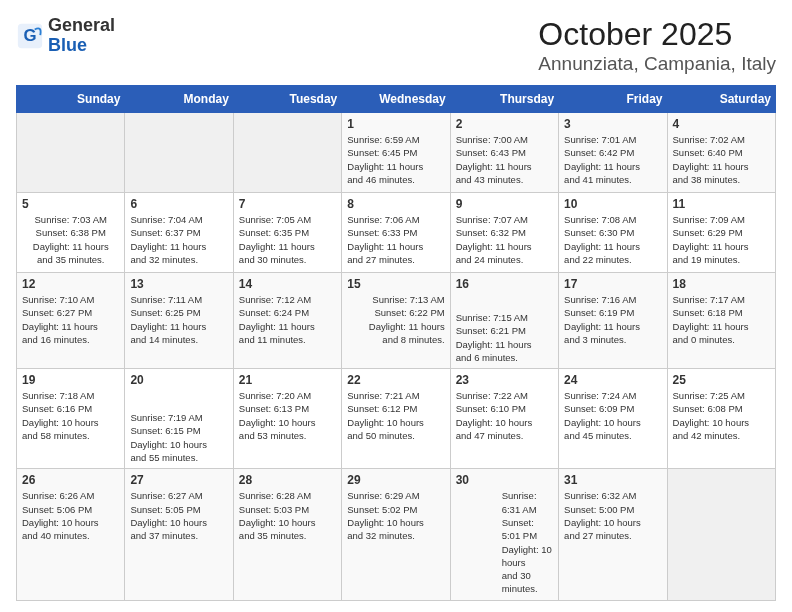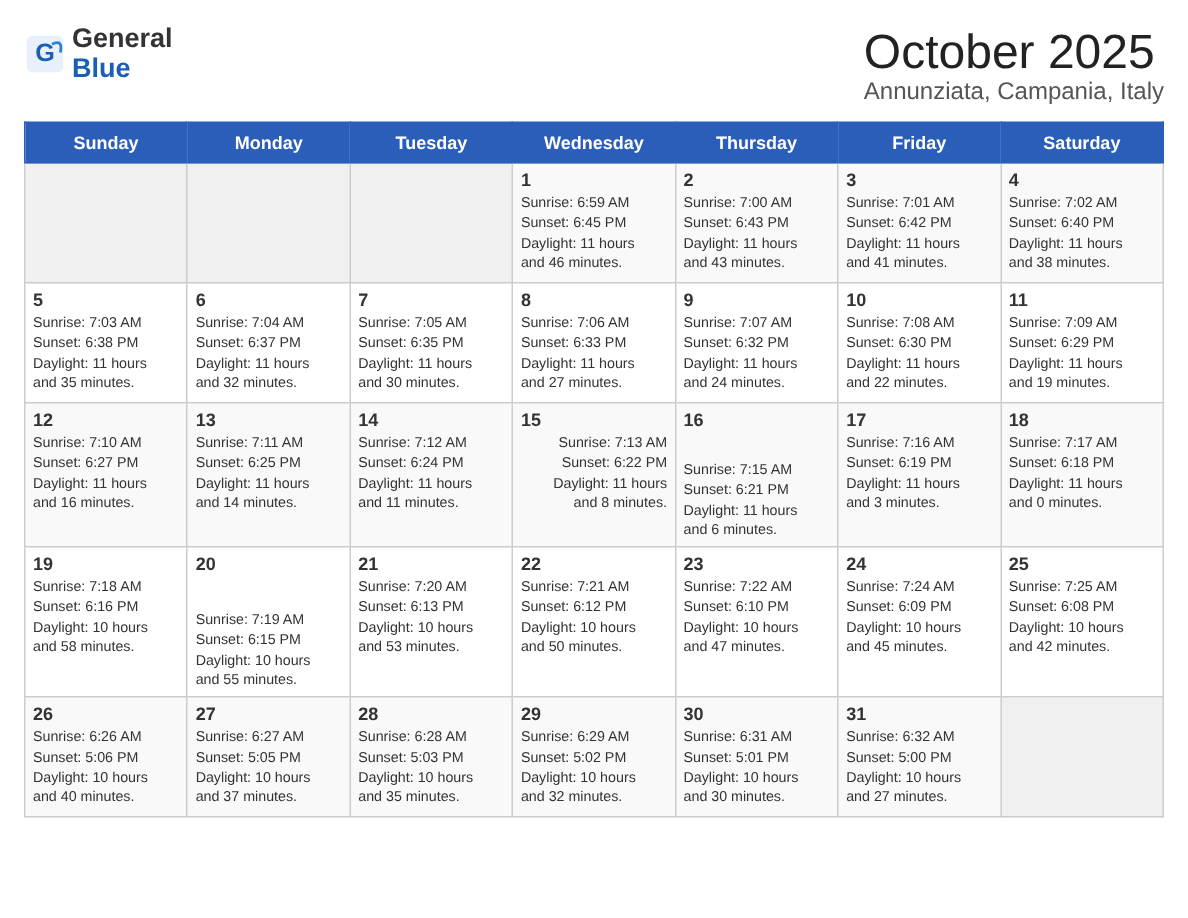--- a/index.html
+++ b/index.html
@@ -35,35 +35,35 @@
     .title-block {
       text-align: left;
       margin-left: 44px;
     }
     .month-title {
       font-size: 32px;
       font-weight: normal;
       color: #222;
     }
     .subtitle {
-      font-size: 16px;
+      font-size: 19px;
       color: #555;
     }
     table {
       width: 100%;
       border-collapse: collapse;
       table-layout: fixed;
     }
     thead tr th {
       background: #2b5eb8;
       color: #fff;
       font-size: 12px;
       font-weight: bold;
       padding: 6px 4px;
-      text-align: center;
+      text-align: right;
       border: 1px solid #2b5eb8;
     }
     tbody tr td {
       vertical-align: top;
       border: 1px solid #ccc;
       padding: 4px 5px;
       font-size: 10px;
       color: #333;
       height: 80px;
     }
@@ -149,21 +149,21 @@
           <span class="day-num">4</span>
           <div class="day-info" style="white-space: pre-line;">Sunrise: 7:02 AM
 Sunset: 6:40 PM
 Daylight: 11 hours
 and 38 minutes.</div>
         </td>
       </tr>
       <tr>
         <td>
           <span class="day-num">5</span>
-          <div class="day-info" style="white-space: pre-line;">Sunrise: 7:03 AM
+          <div class="day-info" style="white-space: pre-line; text-align: center;">Sunrise: 7:03 AM
 Sunset: 6:38 PM
 Daylight: 11 hours
 and 35 minutes.</div>
         </td>
         <td>
           <span class="day-num">6</span>
           <div class="day-info" style="white-space: pre-line;">Sunrise: 7:04 AM
 Sunset: 6:37 PM
 Daylight: 11 hours
 and 32 minutes.</div>
@@ -330,21 +330,21 @@
         </td>
         <td>
           <span class="day-num">29</span>
           <div class="day-info" style="white-space: pre-line;">Sunrise: 6:29 AM
 Sunset: 5:02 PM
 Daylight: 10 hours
 and 32 minutes.</div>
         </td>
         <td>
           <span class="day-num">30</span>
-          <div class="day-info" style="white-space: pre-line;">Sunrise: 6:31 AM
+          <div class="day-info" style="white-space: pre-line; margin-left: 46px;">Sunrise: 6:31 AM
 Sunset: 5:01 PM
 Daylight: 10 hours
 and 30 minutes.</div>
         </td>
         <td>
           <span class="day-num">31</span>
           <div class="day-info" style="white-space: pre-line;">Sunrise: 6:32 AM
 Sunset: 5:00 PM
 Daylight: 10 hours
 and 27 minutes.</div>

